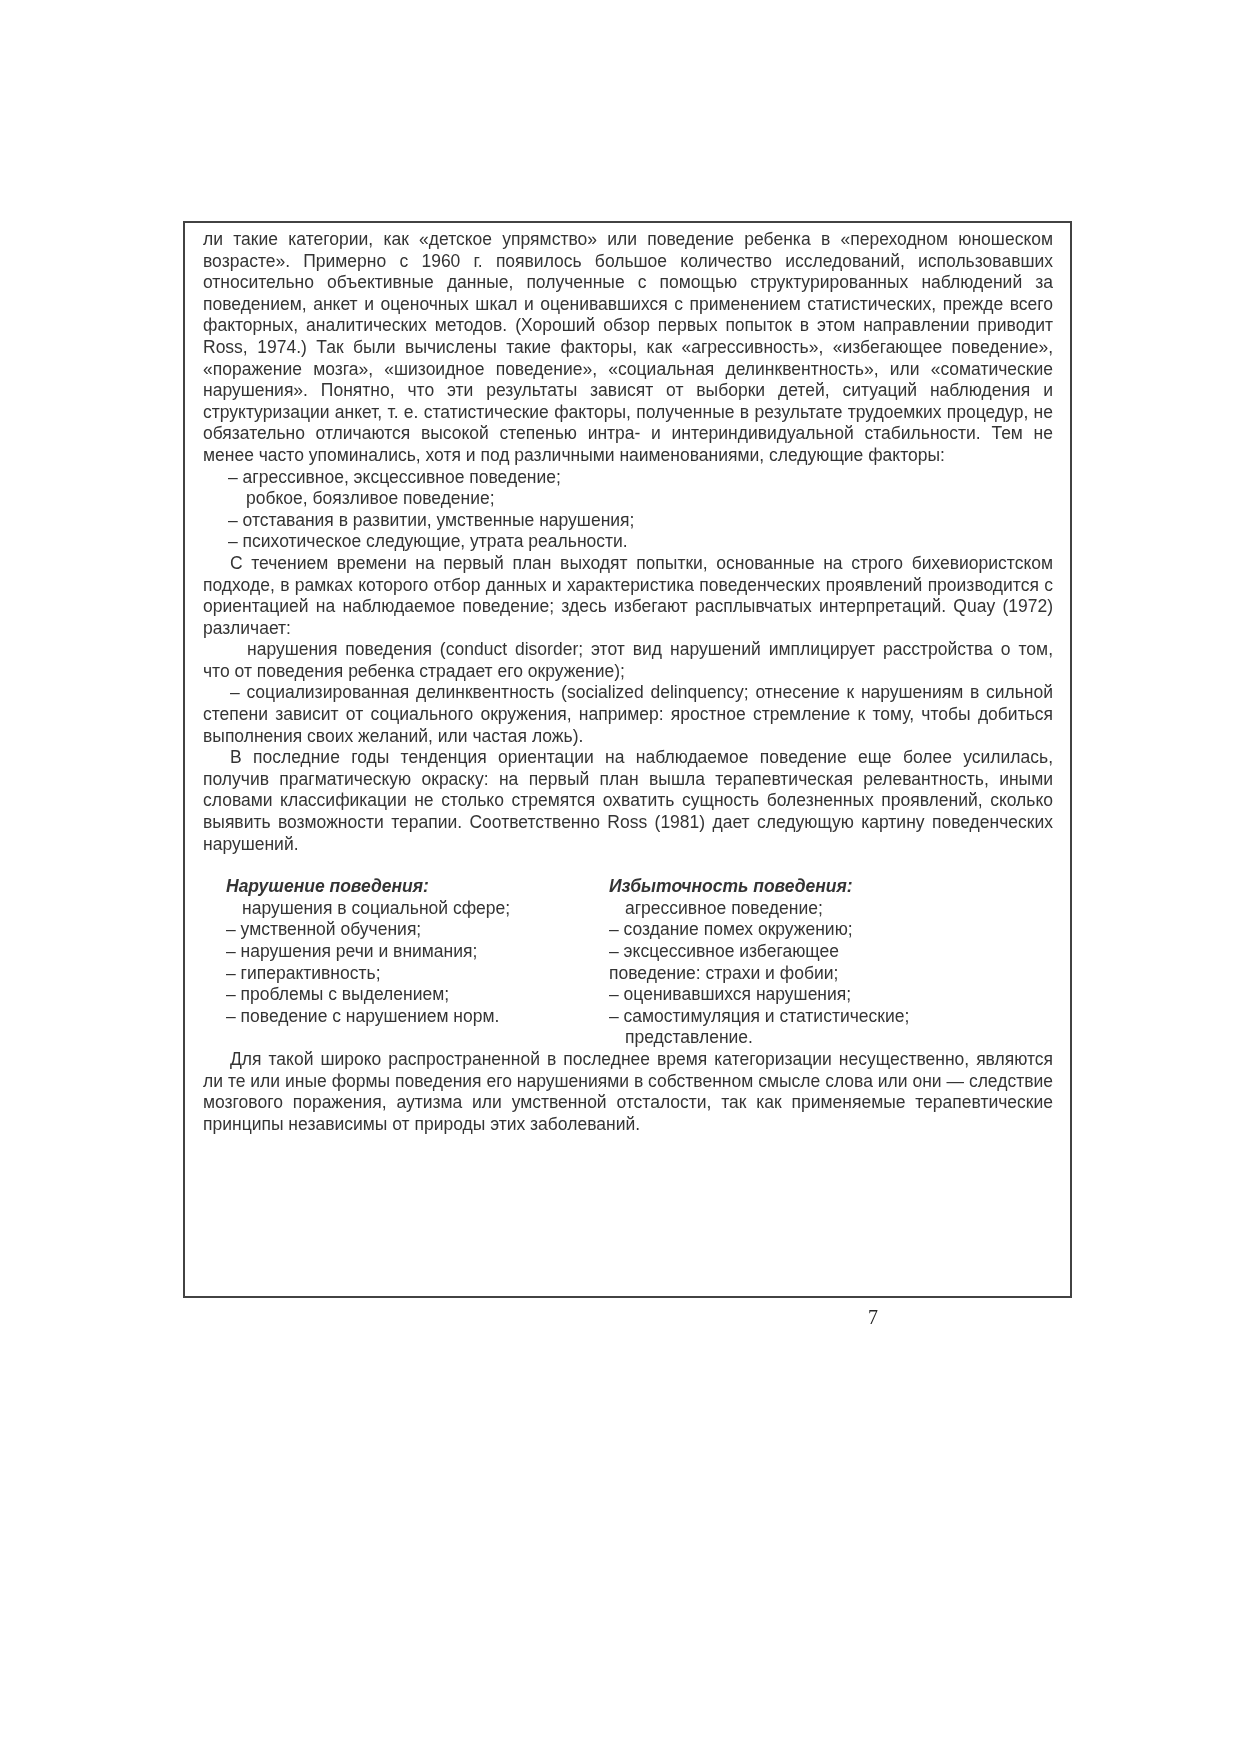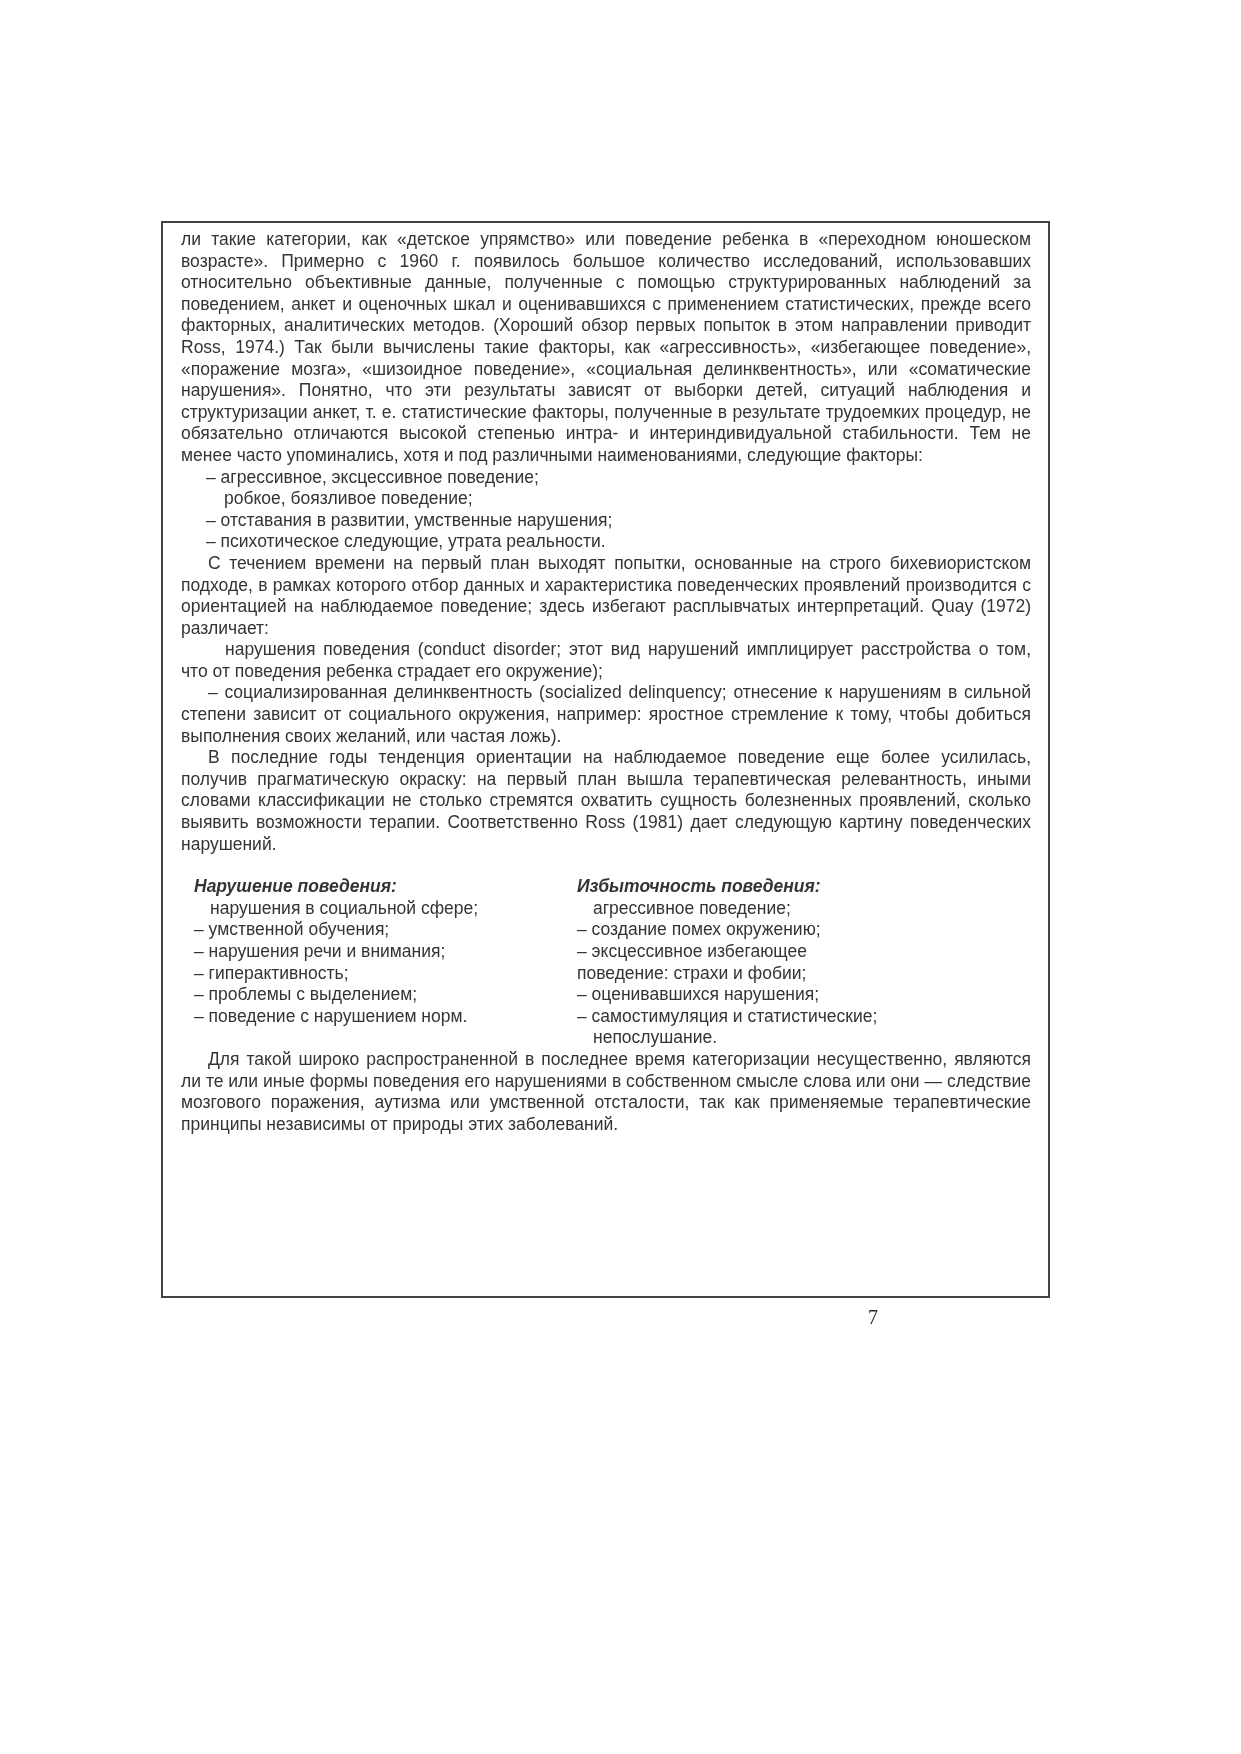--- a/index.html
+++ b/index.html
@@ -11,21 +11,21 @@
     position: relative;
     width: 1241px;
     height: 1754px;
     background: #ffffff;
     font-family: "Liberation Sans", "DejaVu Sans", sans-serif;
     color: #343434;
     overflow: hidden;
   }
   .frame {
     position: absolute;
-    left: 161px;
+    left: 183px;
     top: 221px;
     width: 889px;
     height: 1077px;
     box-sizing: border-box;
     border: 2px solid #424242;
     padding: 6px 17px 0 18px;
   }
   .frame p {
     margin: 0;
     font-size: 17.5px;
@@ -33,21 +33,21 @@
   }
   .just { text-align: justify; }
   .ind  { text-indent: 27px; }
   .ind2 { text-indent: 44px; }
   .i25  { text-indent: 25px; }
   .i43  { text-indent: 43px; }
   .cols {
     display: flex;
     margin-top: 21px;
   }
-  .col-left  { width: 312px; margin-left: 13px; }
+  .col-left  { width: 312px; margin-left: 23px; }
   .col-right { width: 304px; margin-left: 71px; }
   .col-head  { font-style: italic; font-weight: bold; }
   .col-item.first { text-indent: 16px; }
   .final { margin-top: 44px; }
   .page-number {
     position: absolute;
     left: 868px;
     top: 1306px;
     font-family: "Liberation Serif", "DejaVu Serif", serif;
     font-size: 20px;
@@ -84,21 +84,21 @@
         <p class="col-item">– проблемы с выделением;</p>
         <p class="col-item">– поведение с нарушением норм.</p>
       </div>
       <div class="col-right">
         <p class="col-head">Избыточность поведения:</p>
         <p class="col-item first">агрессивное поведение;</p>
         <p class="col-item">– создание помех окружению;</p>
         <p class="col-item">– эксцессивное избегающее поведение: страхи и фобии;</p>
         <p class="col-item">– оценивавшихся нарушения;</p>
         <p class="col-item">– самостимуляция и статистические;</p>
-        <p class="col-item first">непослушание.</p>
+        <p class="col-item first">представление.</p>
       </div>
     </div>
 
     <p class="just ind final">Для такой широко распространенной в последнее время категоризации несущественно, являются ли те или иные формы поведения его нарушениями в собственном смысле слова или они — следствие мозгового поражения, аутизма или умственной отсталости, так как применяемые терапевтические принципы независимы от природы этих заболеваний.</p>
 
   </div>
 
   <div class="page-number">7</div>
 </div>
 

